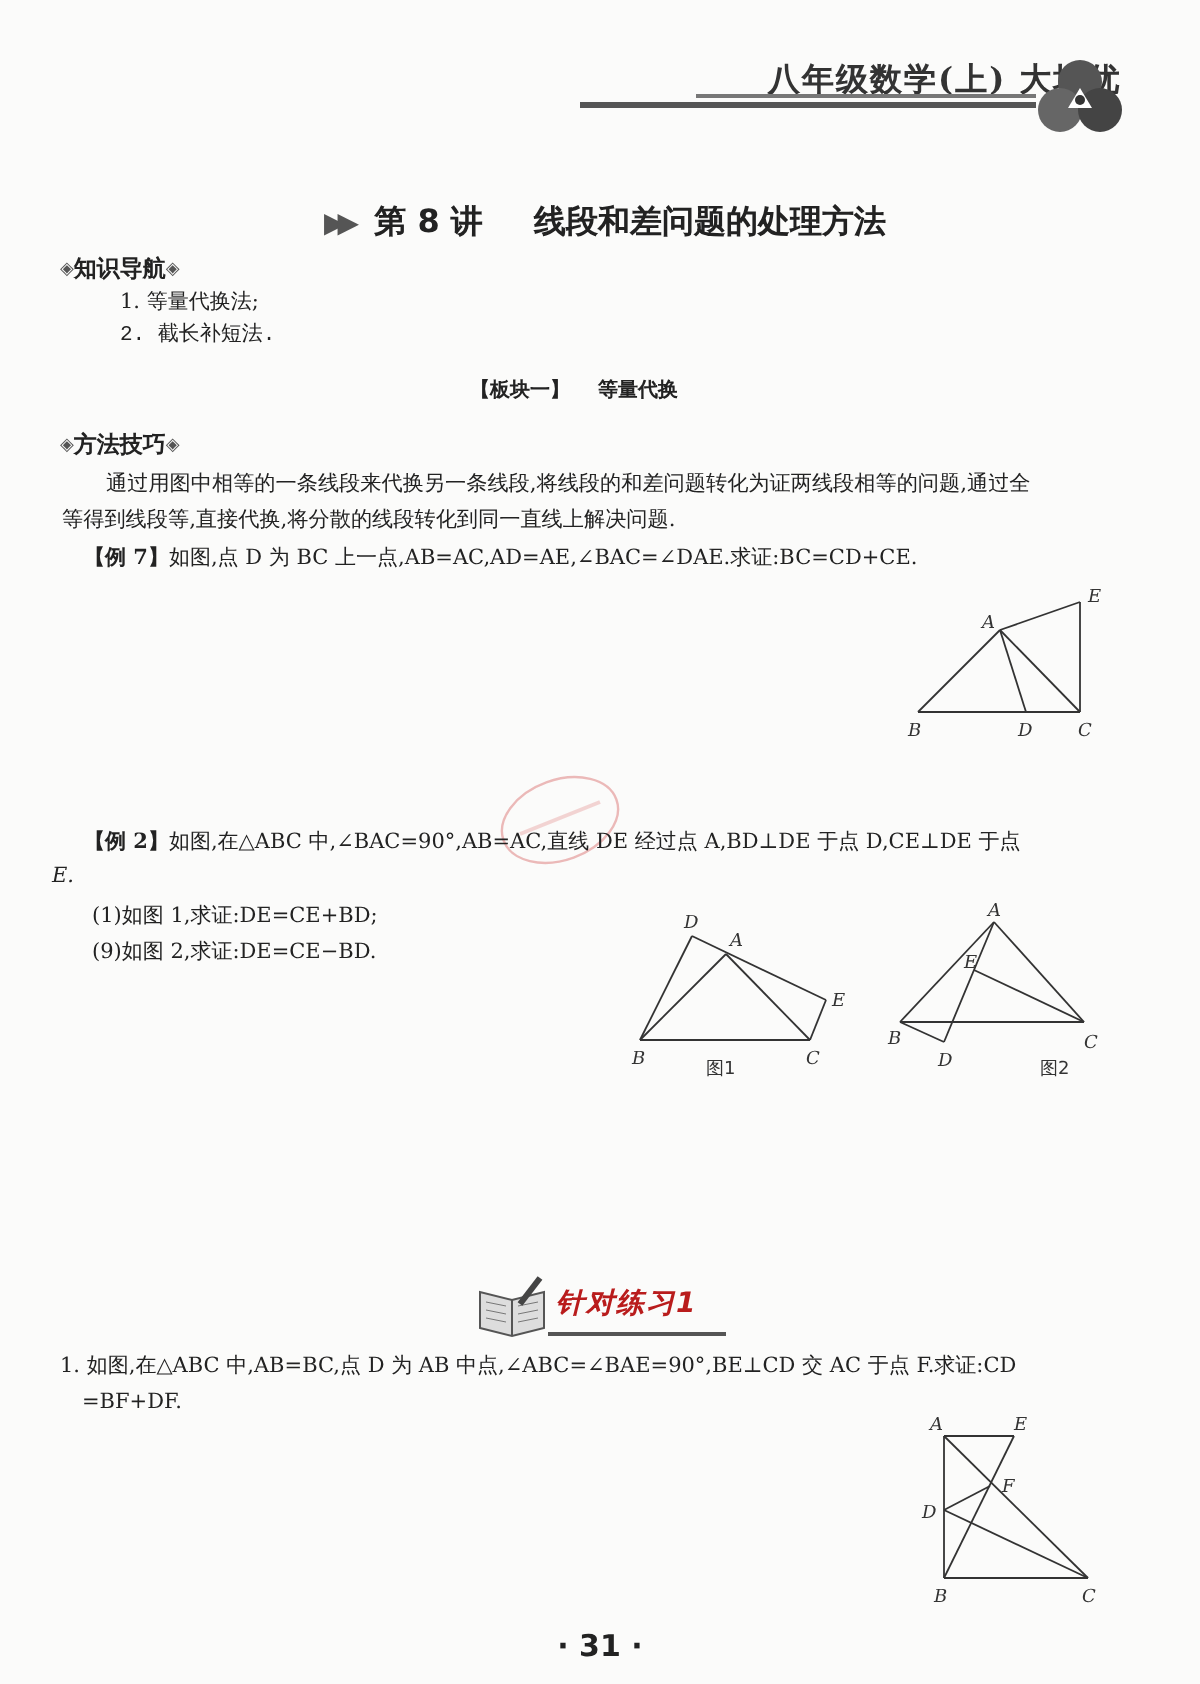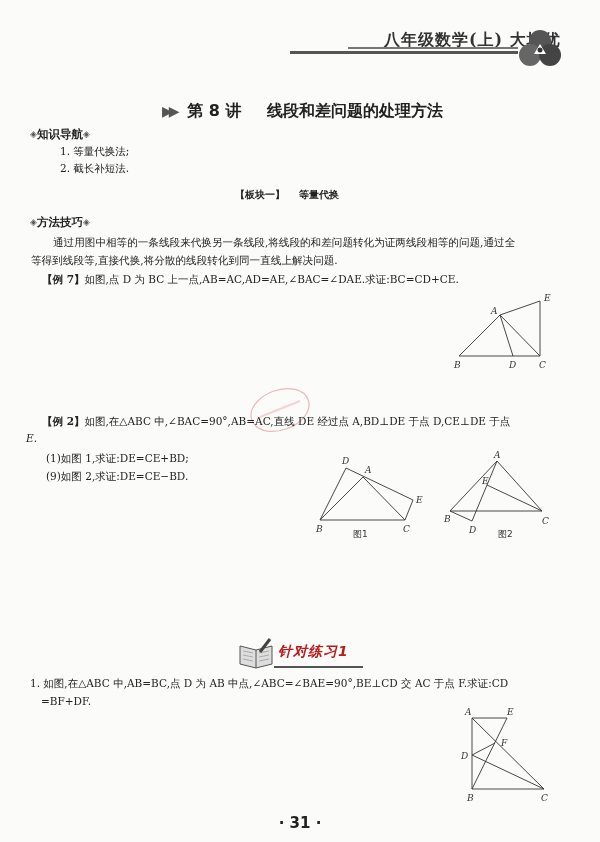--- a/index.html
+++ b/index.html
@@ -45,21 +45,21 @@
 <div class="abs chapter">
   <span class="arrow">▶▶</span>
   <span class="num">第 8 讲</span>
   <span>线段和差问题的处理方法</span>
 </div>
 
 <div class="abs sec-label" style="left:30px;top:127px;">
   <span class="dia">◈</span><span>知识导航</span><span class="dia">◈</span>
 </div>
 <div class="abs txt" style="left:60px;top:143px;">1. 等量代换法;</div>
-<div class="abs txt" style="left:60px;top:160px;">2. 截长补短法.</div>
+<div class="abs txt" style="left:60px;top:160px;font-family:Liberation Mono, monospace;">2. 截长补短法.</div>
 
 <div class="abs block-title">
   <span>【板块一】</span><span class="sp"></span><span>等量代换</span>
 </div>
 
 <div class="abs sec-label" style="left:30px;top:215px;">
   <span class="dia">◈</span><span>方法技巧</span><span class="dia">◈</span>
 </div>
 <div class="abs txt" style="left:53px;top:234px;font-size:10.6px;">通过用图中相等的一条线段来代换另一条线段,将线段的和差问题转化为证两线段相等的问题,通过全</div>
 <div class="abs txt" style="left:31px;top:252px;font-size:10.6px;">等得到线段等,直接代换,将分散的线段转化到同一直线上解决问题.</div>
@@ -120,21 +120,21 @@
     <line x1="62" y1="13" x2="37" y2="73"></line>
     <line x1="15" y1="63" x2="37" y2="73"></line>
     <line x1="52" y1="37" x2="107" y2="63"></line>
   </g>
   <text x="59" y="10">A</text>
   <text x="47" y="36">E</text>
   <text x="9" y="74">B</text>
   <text x="34" y="85">D</text>
   <text x="107" y="76">C</text>
 </svg>
-<div class="abs fig-caption" style="left:498px;top:528px;">图2</div>
+<div class="abs fig-caption" style="left:520px;top:528px;">图2</div>
 
 <svg class="abs practice-banner" viewBox="0 0 130 32">
   <path d="M2 26 L18 30 L34 26 L34 8 L18 12 L2 8 Z" fill="#ddd" stroke="#555" stroke-width="1"></path>
   <line x1="18" y1="12" x2="18" y2="30" stroke="#555" stroke-width="1"></line>
   <g stroke="#777" stroke-width="0.5">
     <line x1="5" y1="13" x2="15" y2="15"></line>
       <line x1="5" y1="17" x2="15" y2="19"></line>
       <line x1="5" y1="21" x2="15" y2="23"></line>
     <line x1="21" y1="15" x2="31" y2="13"></line>
       <line x1="21" y1="19" x2="31" y2="17"></line>

